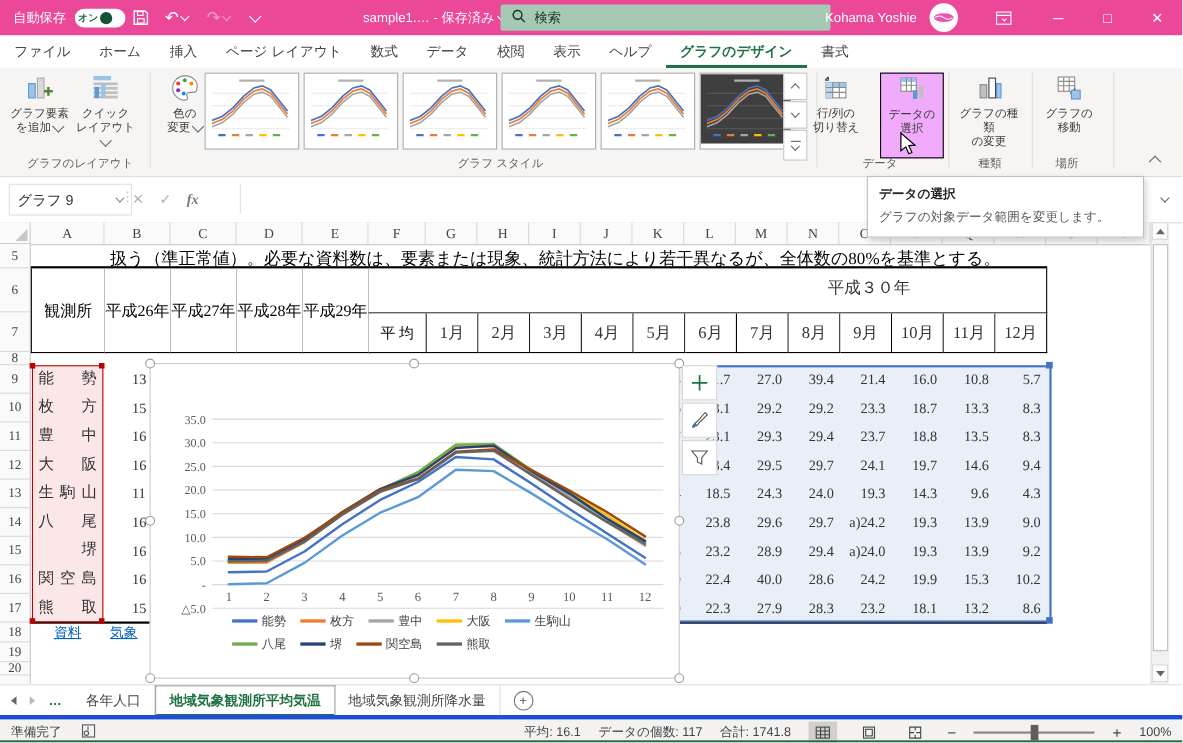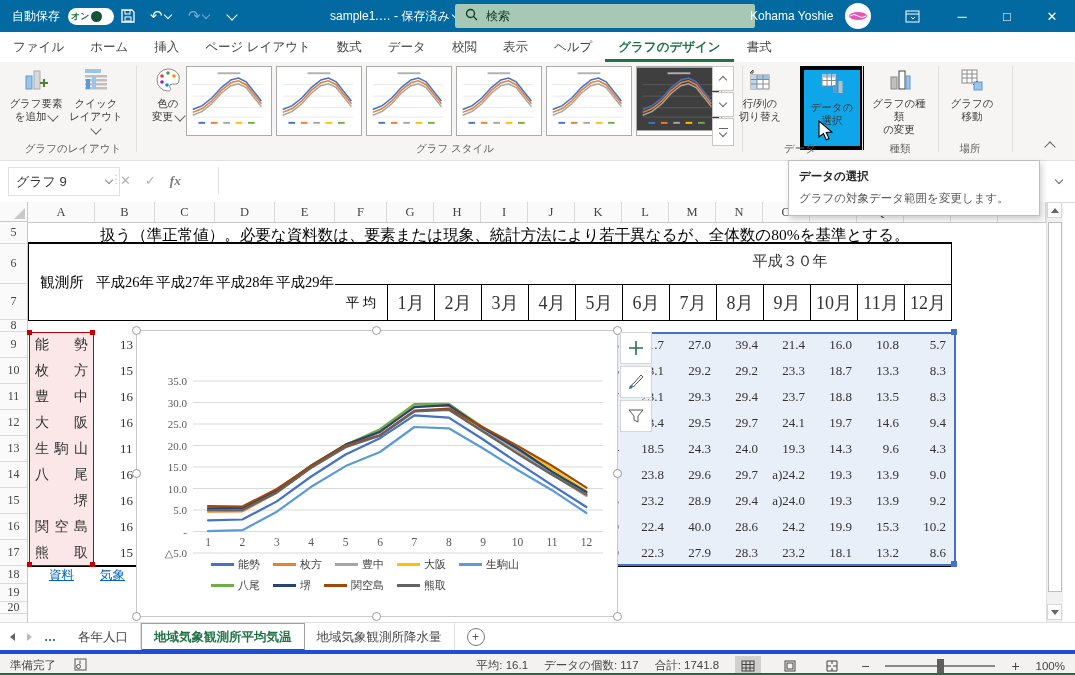--- a/index.html
+++ b/index.html
@@ -1,20 +1,20 @@
 <!DOCTYPE html>
 <html><head>
 <meta charset="utf-8">
 <style>
   html,body{margin:0;padding:0}
   body{width:1075px;height:675px;position:relative;overflow:hidden;background:#fff;
        font-family:"Liberation Sans",sans-serif;font-size:12px;color:#333}
   .abs{position:absolute}
   
-  .titlebar{left:0;top:0;width:1075px;height:32px;background:#0369a1;color:#fff;z-index:5}
+  .titlebar{left:0;top:0;width:1075px;height:32px;background:#ec4899;color:#fff;z-index:5}
   .tb-item{position:absolute;top:0;height:32px;display:flex;align-items:center;color:#fff;font-size:12px}
   .toggle{width:40px;height:17px;background:#fff;border-radius:9px;display:flex;align-items:center;
           justify-content:flex-start;padding:0 3px;gap:2px}
   .toggle .t-lab{color:#1F6E43;font-size:9px;font-weight:bold}
   .toggle .knob{width:11px;height:11px;border-radius:50%;background:#155236}
   .searchbox{left:455px;top:4px;width:280px;height:24px;background:#A6C8B4;border-radius:2px;
              display:flex;align-items:center;gap:8px;padding:0 10px;color:#143826;font-size:12px}
   .winbtn{width:44px;justify-content:center;font-size:13px;cursor:default}
   .avatar{width:26px;height:26px;border-radius:50%;background:#fff;display:flex;align-items:center;justify-content:center;overflow:hidden}
   .chev{display:inline-block;width:7px;height:7px;border-right:1.5px solid currentColor;border-bottom:1.5px solid currentColor;transform:rotate(45deg);margin-top:-3px}
@@ -24,21 +24,21 @@
   .tabrow{left:0;top:32px;width:1075px;height:30px;background:#fff;display:flex;align-items:center;z-index:4}
   .rtab{padding:0 13px;height:30px;display:flex;align-items:center;font-size:12.5px;color:#444;cursor:default;white-space:nowrap}
   .rtab[data-active="true"]{color:#217346;font-weight:bold;box-shadow:inset 0 -3px 0 #217346}
   .tab-right{position:absolute;right:8px;top:32px;height:30px;display:flex;gap:6px;align-items:center}
   .pillbtn{border:1px solid #c8c6c4;background:#fff;padding:3px 10px;font-size:12px;color:#333;display:flex;gap:5px;align-items:center}
   
   .ribbon{left:0;top:62px;width:1075px;height:98px;background:#F6F5F4;border-bottom:1px solid #E1DFDD;z-index:3}
   .bigbtn{position:absolute;top:4px;width:56px;height:76px;display:flex;flex-direction:column;align-items:center;
           justify-content:flex-start;gap:3px;font-size:10.5px;color:#3b3a39;text-align:center;line-height:1.25;cursor:default}
   .bigbtn .ic{width:30px;height:28px;display:flex;align-items:center;justify-content:center}
-  .bigbtn[data-pressed="true"]{background:#0ea5e9;border:4px solid #000000}
+  .bigbtn[data-pressed="true"]{background:#f0abfc;border:1px solid #000000}
   .grouplab{position:absolute;top:80px;font-size:10.5px;color:#605E5C;text-align:center;white-space:nowrap}
   .vsep{position:absolute;top:4px;width:1px;height:86px;background:#E1DFDD}
   .gallery{position:absolute;left:186px;top:4px;display:flex;gap:4px}
   .thumb{width:86px;height:70px;border:1px solid #ABABAB;background:#fff;box-sizing:border-box}
   .thumb svg{display:block}
   .thumb[data-variant="dark"] .tbg{fill:#3F3F3F}
   .thumb[data-variant="dark"] .tgrid{stroke:#5A5A5A}
   .galbtns{position:absolute;left:712px;top:4px;display:flex;flex-direction:column;gap:1px}
   .galbtn{width:20px;height:23px;border:1px solid #C8C6C4;background:#fff;display:flex;align-items:center;justify-content:center;color:#666}
   
@@ -66,21 +66,21 @@
   .rh:nth-child(14),.rh:nth-child(15){height:18px}
   .rh:nth-child(16){height:12px}
   
   .serif{font-family:"Liberation Serif",serif}
   .note5{left:100px;top:225px;font-size:15.5px;color:#000;z-index:4;white-space:nowrap}
   .thickline{left:28px;top:242px;width:924px;height:2.5px;background:#000;z-index:4}
   .hcell{position:absolute;box-sizing:border-box;border-right:1px solid #000;border-bottom:1px solid #000;
          display:flex;align-items:center;justify-content:center;font-size:14.5px;color:#000;z-index:4;background:#fff}
   .monthrow{position:absolute;left:388px;top:285px;height:36px;display:flex;z-index:4;box-sizing:border-box}
   .mhc{width:47px;box-sizing:border-box;border-right:1px solid #000;border-bottom:1px solid #000;display:flex;
-       align-items:center;justify-content:center;font-size:18px;background:#fff}
+       align-items:center;justify-content:center;font-size:15px;background:#fff}
   .h30lab{left:660px;top:252px;width:260px;text-align:center;font-size:15px;z-index:4}
   .redfill{left:29px;top:332px;width:65px;height:234px;background:#FBE7E7;z-index:1}
   .redborder{left:29px;top:332px;width:65px;height:234px;border:1.5px solid #C00000;box-sizing:border-box;z-index:6;pointer-events:none}
   .rhandle{width:5px;height:5px;background:#C00000;z-index:7}
   .bluefill{left:388px;top:334px;width:566px;height:230px;background:#E9EFF8;z-index:1}
   .blueborder{left:386px;top:332px;width:570px;height:234px;border:2px solid #4472C4;box-sizing:border-box;z-index:6;pointer-events:none}
   .bhandle{width:6px;height:6px;background:#4472C4;z-index:7}
   .datarows{left:28px;top:332px;width:923px;z-index:5}
   .drow{position:relative;height:26px;line-height:26px}
   .cA{position:absolute;left:0;width:67px;padding:0 7px;box-sizing:border-box;font-size:14px;

